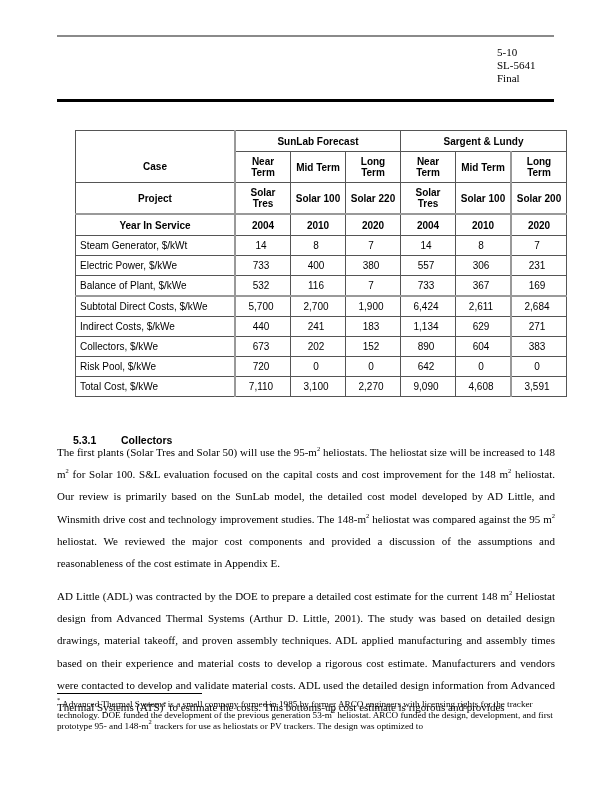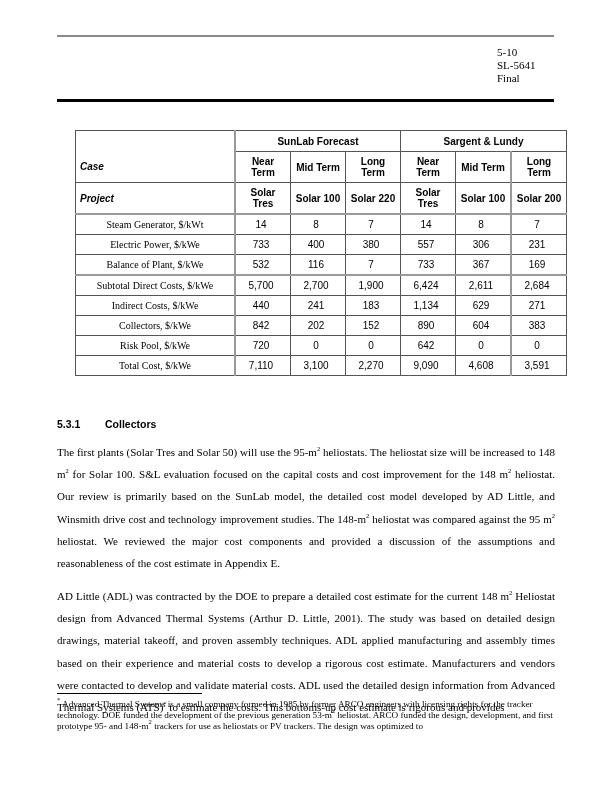--- a/index.html
+++ b/index.html
@@ -5,29 +5,29 @@
   html, body { margin: 0; padding: 0; background: #ffffff; }
   body { width: 612px; height: 792px; position: relative; overflow: hidden;
          font-family: "Liberation Serif", serif; color: #000; }
   .rule-top { position: absolute; left: 57px; top: 35px; width: 497px; height: 2px; background: #8a8a8a; }
   .rule-bottom { position: absolute; left: 57px; top: 99px; width: 497px; height: 3px; background: #000; }
   .page-hdr { position: absolute; left: 497px; top: 46px; font-family: "Liberation Serif", serif;
               font-weight: normal; font-size: 11px; line-height: 13px; }
   table.cost { position: absolute; left: 75px; top: 130px; border-collapse: collapse;
                font-family: "Liberation Sans", sans-serif; font-size: 10px; }
   table.cost td { border: 1px solid #555; padding: 0 4px; height: 19px; }
-  table.cost td.lbl { width: 150px; text-align: center; font-family: Liberation Serif, serif; }
+  table.cost td.lbl { width: 150px; text-align: left; }
   table.cost td.num { width: 42px; text-align: center; padding-right: 8px; }
   table.cost td.hd { text-align: center; font-weight: bold; line-height: 11px; }
-  table.cost td.rh { text-align: left; font-weight: bold; font-style: italic; }
+  table.cost td.rh { text-align: center; font-weight: bold; }
   table.cost tr.grp td { height: 20px; }
   table.cost tr.two td { height: 30px; }
   table.cost td.thick-l { border-left: 2px solid #999; }
   table.cost tr.thick-b td { border-bottom: 2px solid #999; margin-left: 30px; }
-  h3 { position: absolute; left: 57px; top: 418px; margin: 0; font-family: "Liberation Sans", sans-serif;
+  h3 { position: absolute; left: 57px; top: 418px; margin: 16px; font-family: "Liberation Sans", sans-serif;
        font-size: 10.5px; font-weight: bold; }
   h3 .num { display: inline-block; width: 48px; }
   .para { position: absolute; left: 57px; width: 498px; margin: 0; font-size: 11px; line-height: 22.2px;
           text-align: justify; }
   .p1 { top: 441px; }
   .p2 { top: 585px; }
   sup { font-size: 6.5px; line-height: 0; vertical-align: 5px; }
   .fn-rule { position: absolute; left: 57px; top: 693px; width: 145px; height: 1px; background: #000; }
   .footnote { position: absolute; left: 57px; top: 699px; width: 498px; margin: 0; font-size: 9.2px; line-height: 11.2px; }
 </style>
@@ -59,20 +59,29 @@
     <td class="hd thick-l">Long Term</td>
   </tr>
   <tr class="two thick-b">
     <td class="rh">Project</td>
     <td class="hd thick-l">Solar Tres</td>
     <td class="hd">Solar 100</td>
     <td class="hd">Solar 220</td>
     <td class="hd">Solar Tres</td>
     <td class="hd">Solar 100</td>
     <td class="hd thick-l">Solar 200</td>
+  </tr>
+  <tr class="grp">
+    <td class="rh">Year In Service</td>
+    <td class="hd thick-l">2004</td>
+    <td class="hd">2010</td>
+    <td class="hd">2020</td>
+    <td class="hd">2004</td>
+    <td class="hd">2010</td>
+    <td class="hd thick-l">2020</td>
   </tr>
   <tr>
     <td class="lbl">Steam Generator, $/kWt</td>
     <td class="num thick-l">14</td>
     <td class="num">8</td>
     <td class="num">7</td>
     <td class="num">14</td>
     <td class="num">8</td>
     <td class="num thick-l">7</td>
   </tr>
@@ -107,21 +116,21 @@
     <td class="lbl">Indirect Costs, $/kWe</td>
     <td class="num thick-l">440</td>
     <td class="num">241</td>
     <td class="num">183</td>
     <td class="num">1,134</td>
     <td class="num">629</td>
     <td class="num thick-l">271</td>
   </tr>
   <tr>
     <td class="lbl">Collectors, $/kWe</td>
-    <td class="num thick-l">842</td>
+    <td class="num thick-l">673</td>
     <td class="num">202</td>
     <td class="num">152</td>
     <td class="num">890</td>
     <td class="num">604</td>
     <td class="num thick-l">383</td>
   </tr>
   <tr>
     <td class="lbl">Risk Pool, $/kWe</td>
     <td class="num thick-l">720</td>
     <td class="num">0</td>

